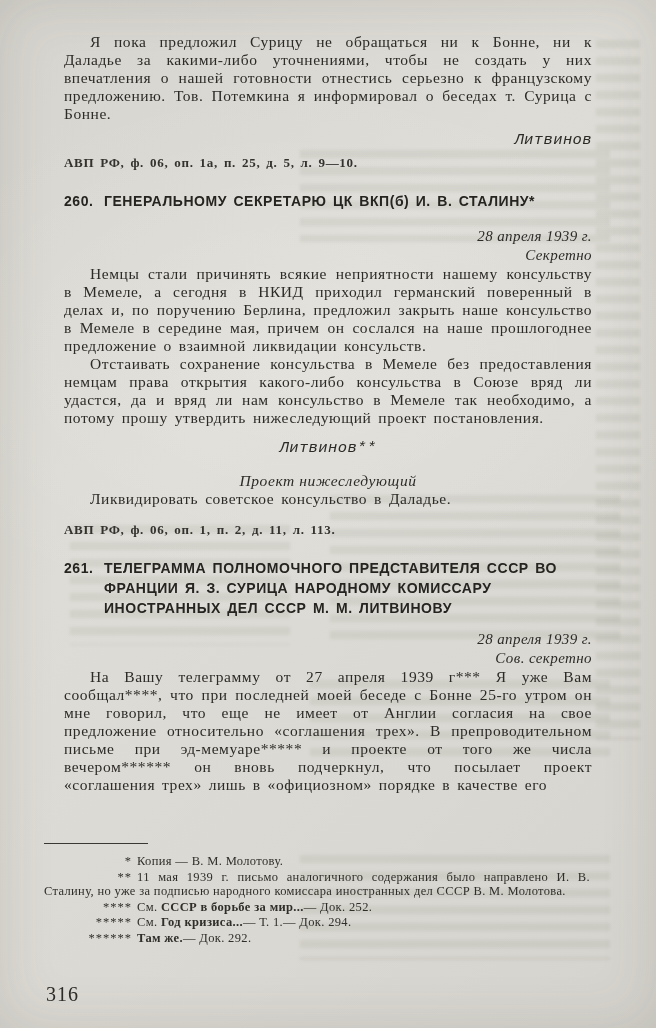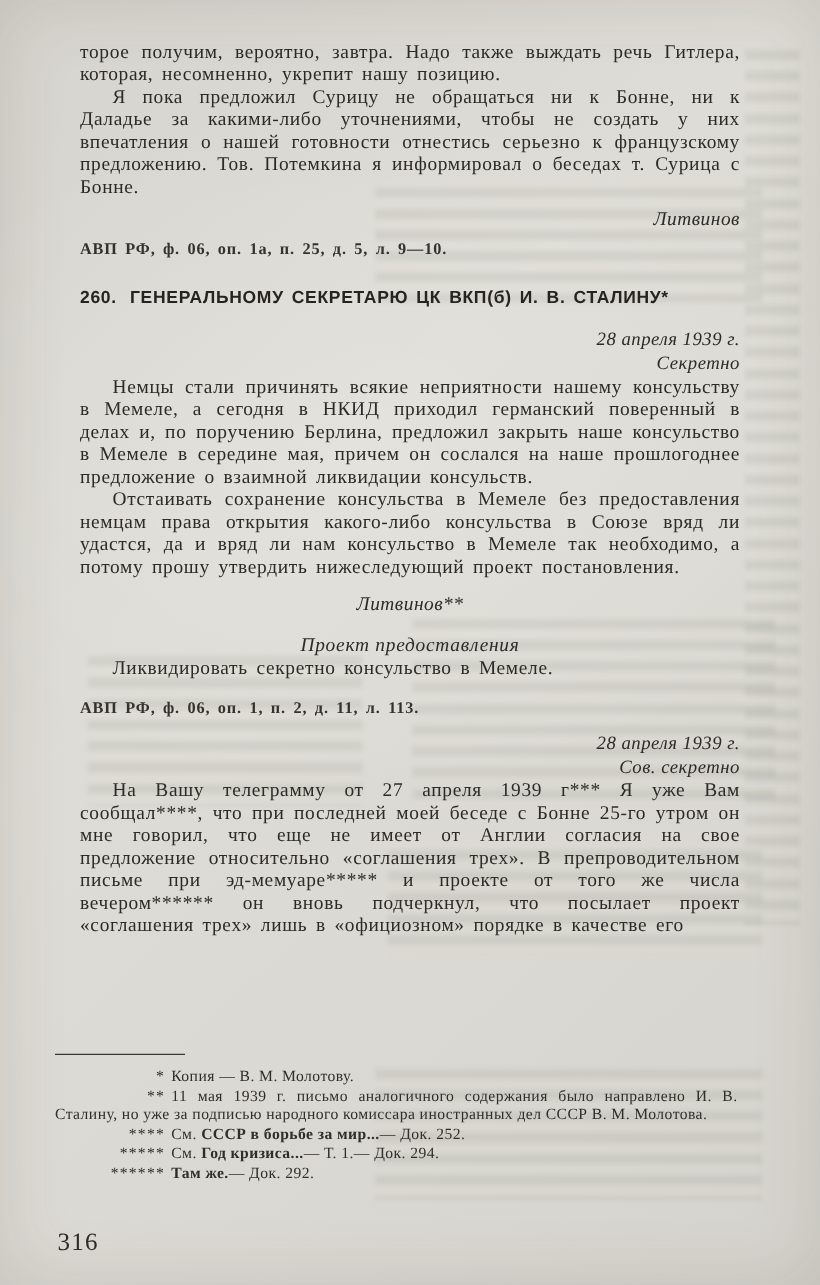--- a/index.html
+++ b/index.html
@@ -30,21 +30,21 @@
   }
   p.body{
     margin:0;
     font-size:15.5px;line-height:18px;
     letter-spacing:0.55px;word-spacing:2.5px;
     text-align:justify;
   }
   p.ind{text-indent:26px;}
   .sig{
     text-align:right;font-style:italic;font-size:15.5px;line-height:18px;
-    letter-spacing:0.4px;margin-top:8px;
+    letter-spacing:0.4px;margin-top:8px;font-family:Liberation Mono, monospace;
   }
   .sig.m2{margin-top:12px;text-align:center;}
   .archref{
     font-weight:bold;font-size:13px;line-height:16px;
     letter-spacing:0.7px;word-spacing:2px;margin-top:6px;color:#34322e;
   }
   .archref.m2{margin-top:14px;}
   .doc-heading{
     font-family:"Liberation Sans","DejaVu Sans",sans-serif;
     font-weight:bold;font-size:14px;line-height:20px;
@@ -90,37 +90,37 @@
 
   <div class="artifact" style="left:300px;top:150px;width:310px;height:92px;"></div>
   <div class="artifact" style="left:330px;top:495px;width:290px;height:145px;"></div>
   <div class="artifact" style="left:70px;top:525px;width:220px;height:120px;"></div>
   <div class="artifact" style="left:310px;top:680px;width:300px;height:85px;"></div>
   <div class="artifact" style="left:300px;top:855px;width:310px;height:105px;"></div>
   <div class="artifact" style="left:596px;top:40px;width:44px;height:700px;"></div>
 
   <div class="content">
 
-    <p class="body">торое получим, вероятно, завтра. Надо также выждать речь Гитлера, которая, несомненно, укрепит нашу позицию.</p>
     <p class="body ind">Я пока предложил Сурицу не обращаться ни к Бонне, ни к Даладье за какими-либо уточнениями, чтобы не создать у них впечатления о нашей готовности отнестись серьезно к французскому предложению. Тов. Потемкина я информировал о беседах т. Сурица с Бонне.</p>
     <div class="sig">Литвинов</div>
     <div class="archref">АВП РФ, ф. 06, оп. 1а, п. 25, д. 5, л. 9—10.</div>
 
     <div class="doc-heading"><span class="doc-num">260.</span><span>ГЕНЕРАЛЬНОМУ СЕКРЕТАРЮ ЦК ВКП(б) И. В. СТАЛИНУ*</span></div>
     <div class="dateline">
       <div class="date">28 апреля 1939 г.</div>
       <div class="classif">Секретно</div>
     </div>
     <p class="body ind para-top">Немцы стали причинять всякие неприятности нашему консульству в Мемеле, а сегодня в НКИД приходил германский поверенный в делах и, по поручению Берлина, предложил закрыть наше консульство в Мемеле в середине мая, причем он сослался на наше прошлогоднее предложение о взаимной ликвидации консульств.</p>
     <p class="body ind">Отстаивать сохранение консульства в Мемеле без предоставления немцам права открытия какого-либо консульства в Союзе вряд ли удастся, да и вряд ли нам консульство в Мемеле так необходимо, а потому прошу утвердить нижеследующий проект постановления.</p>
     <div class="sig m2">Литвинов**</div>
-    <div class="draft-heading">Проект предоставления</div>
-    <p class="body ind draft-text">Ликвидировать секретно консульство в Мемеле.</p>
+    <div class="draft-heading">Проект нижеследующий</div>
+    <p class="body ind draft-text">Ликвидировать советское консульство в Даладье.</p>
     <div class="archref m2">АВП РФ, ф. 06, оп. 1, п. 2, д. 11, л. 113.</div>
 
+    <div class="doc-heading"><span class="doc-num">261.</span><span>ТЕЛЕГРАММА ПОЛНОМОЧНОГО ПРЕДСТАВИТЕЛЯ СССР ВО ФРАНЦИИ Я. З. СУРИЦА НАРОДНОМУ КОМИССАРУ ИНОСТРАННЫХ ДЕЛ СССР М. М. ЛИТВИНОВУ</span></div>
     <div class="dateline m2">
       <div class="date">28 апреля 1939 г.</div>
       <div class="classif">Сов. секретно</div>
     </div>
     <p class="body ind para-top2">На Вашу телеграмму от 27 апреля 1939 г*** Я уже Вам сообщал****, что при последней моей беседе с Бонне 25-го утром он мне говорил, что еще не имеет от Англии согласия на свое предложение относительно «соглашения трех». В препроводительном письме при эд-мемуаре***** и проекте от того же числа вечером****** он вновь подчеркнул, что посылает проект «соглашения трех» лишь в «официозном» порядке в качестве его</p>
   </div>
 
   <div class="footnote-block">
     <hr class="fn-rule">
     <div class="footnote"><span class="fn-marker">*</span><span>Копия — В. М. Молотову.</span><span class="fn-bold"></span><span></span></div>

